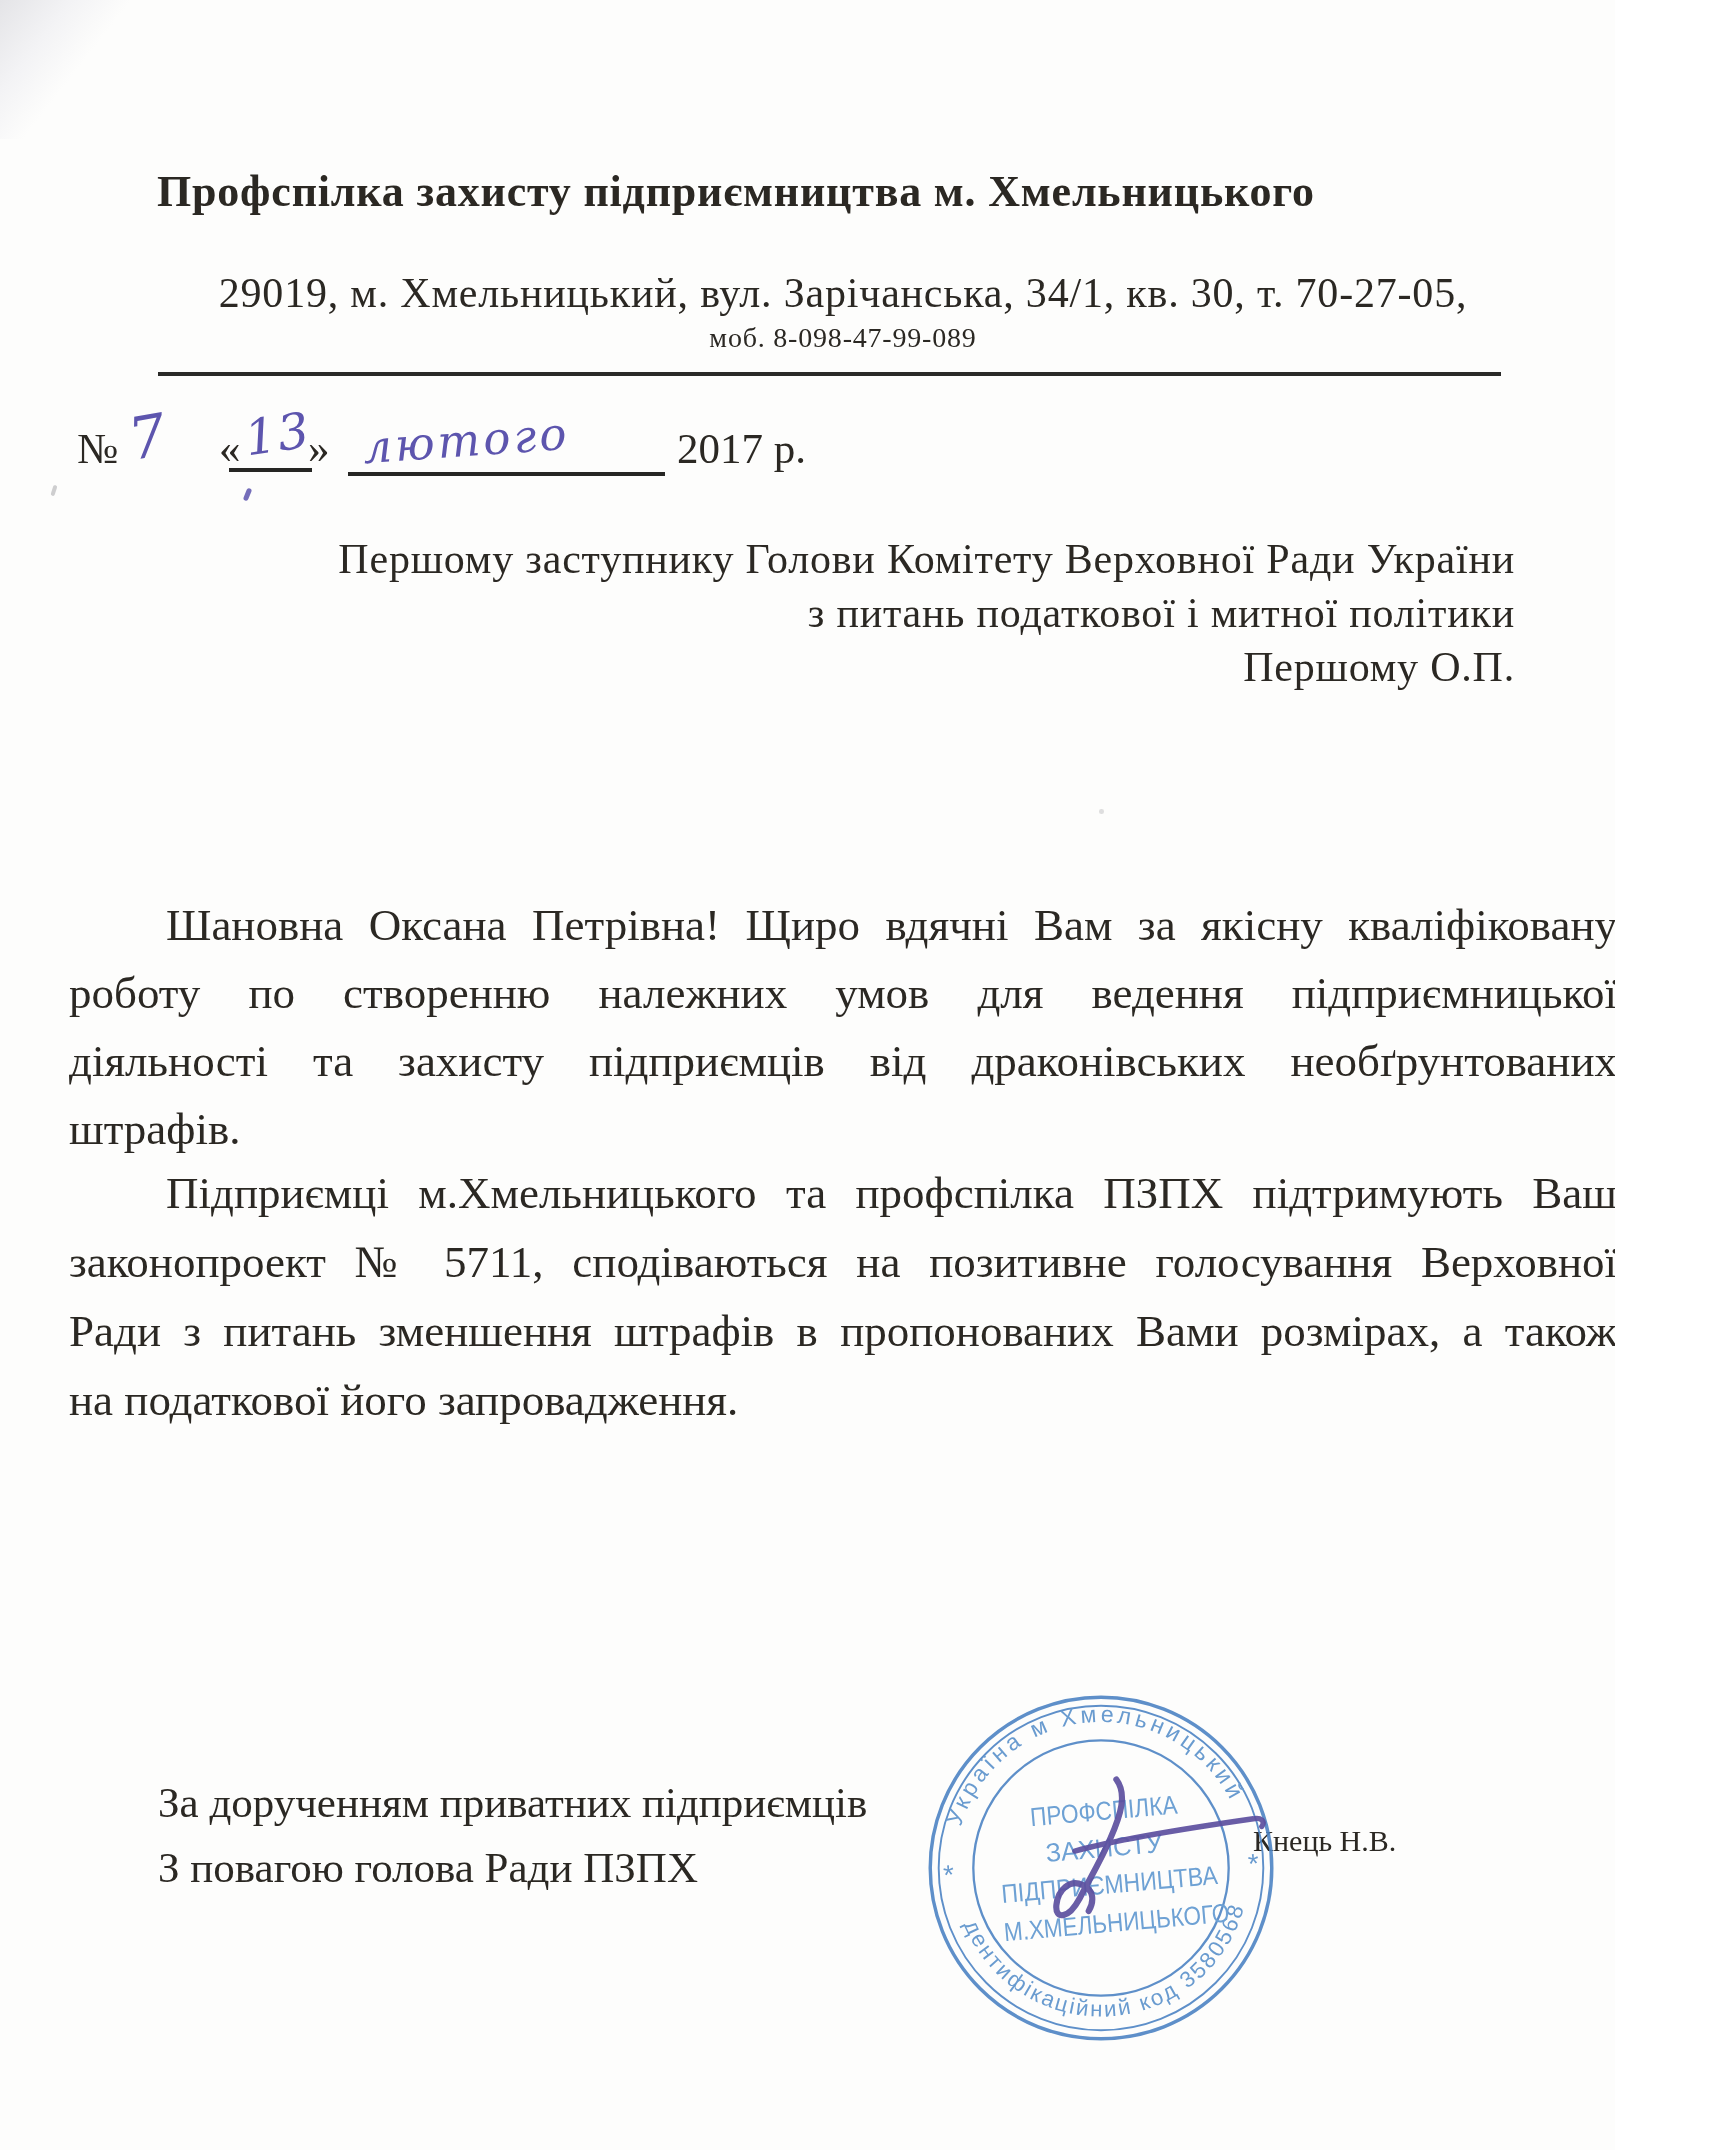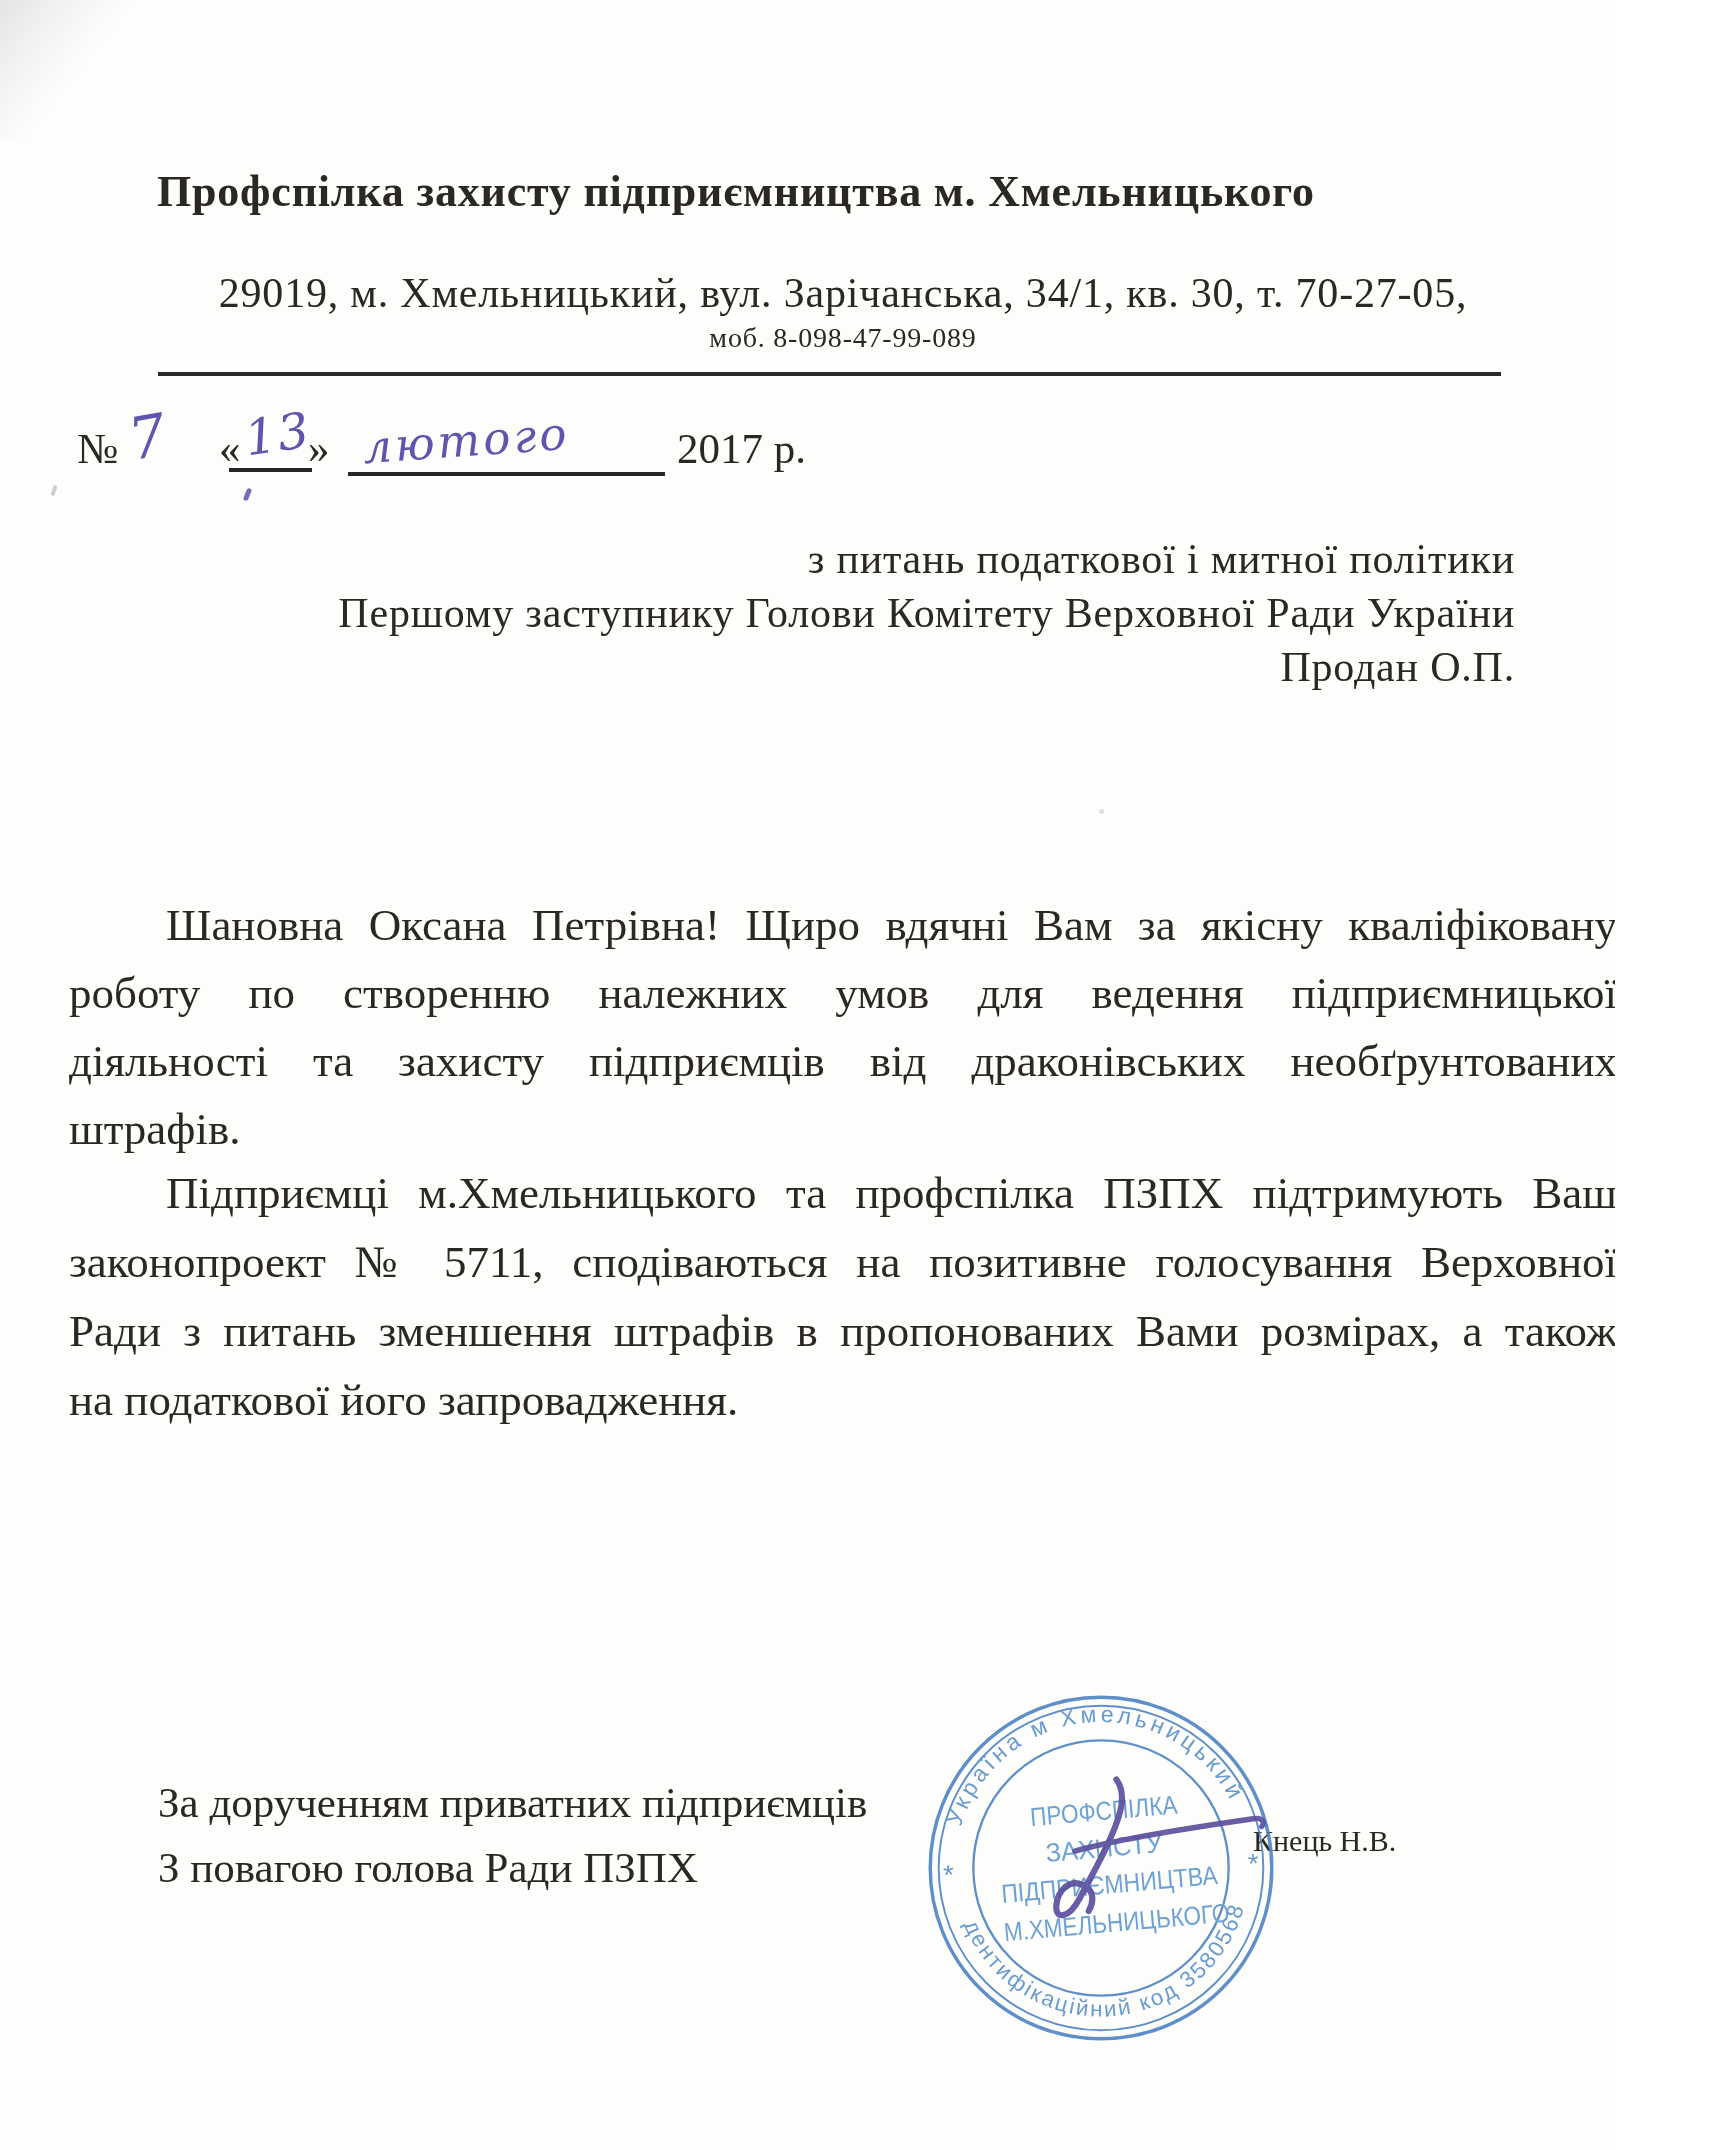--- a/index.html
+++ b/index.html
@@ -74,23 +74,23 @@
     <span class="abs ref" style="left:308px;top:424px;">»</span>
     <div class="abs u-line" style="left:229px;top:468px;width:83px;"></div>
     <span class="abs hand hand-month">лютого</span>
     <div class="abs u-line" style="left:348px;top:472px;width:317px;"></div>
     <span class="abs ref" style="left:677px;top:424px;">2017 р.</span>
     <div class="abs ink-tick"></div>
     <div class="abs stray-mark"></div>
   </div>
 
   <div class="abs addressee">
+    <div>Першому заступнику Голови Комітету Верховної Ради України</div>
     <div>з питань податкової і митної політики</div>
-    <div>Першому заступнику Голови Комітету Верховної Ради України</div>
-    <div>Продан О.П.</div>
+    <div>Першому О.П.</div>
   </div>
 
   <div class="abs title-speck"></div>
 
   <div class="abs para para1">
     <div class="line first">Шановна Оксана Петрівна! Щиро вдячні Вам за якісну кваліфіковану</div>
     <div class="line">роботу по створенню належних умов для ведення підприємницької</div>
     <div class="line">діяльності та захисту підприємців  від драконівських необґрунтованих</div>
     <div class="line last">штрафів.</div>
   </div>

